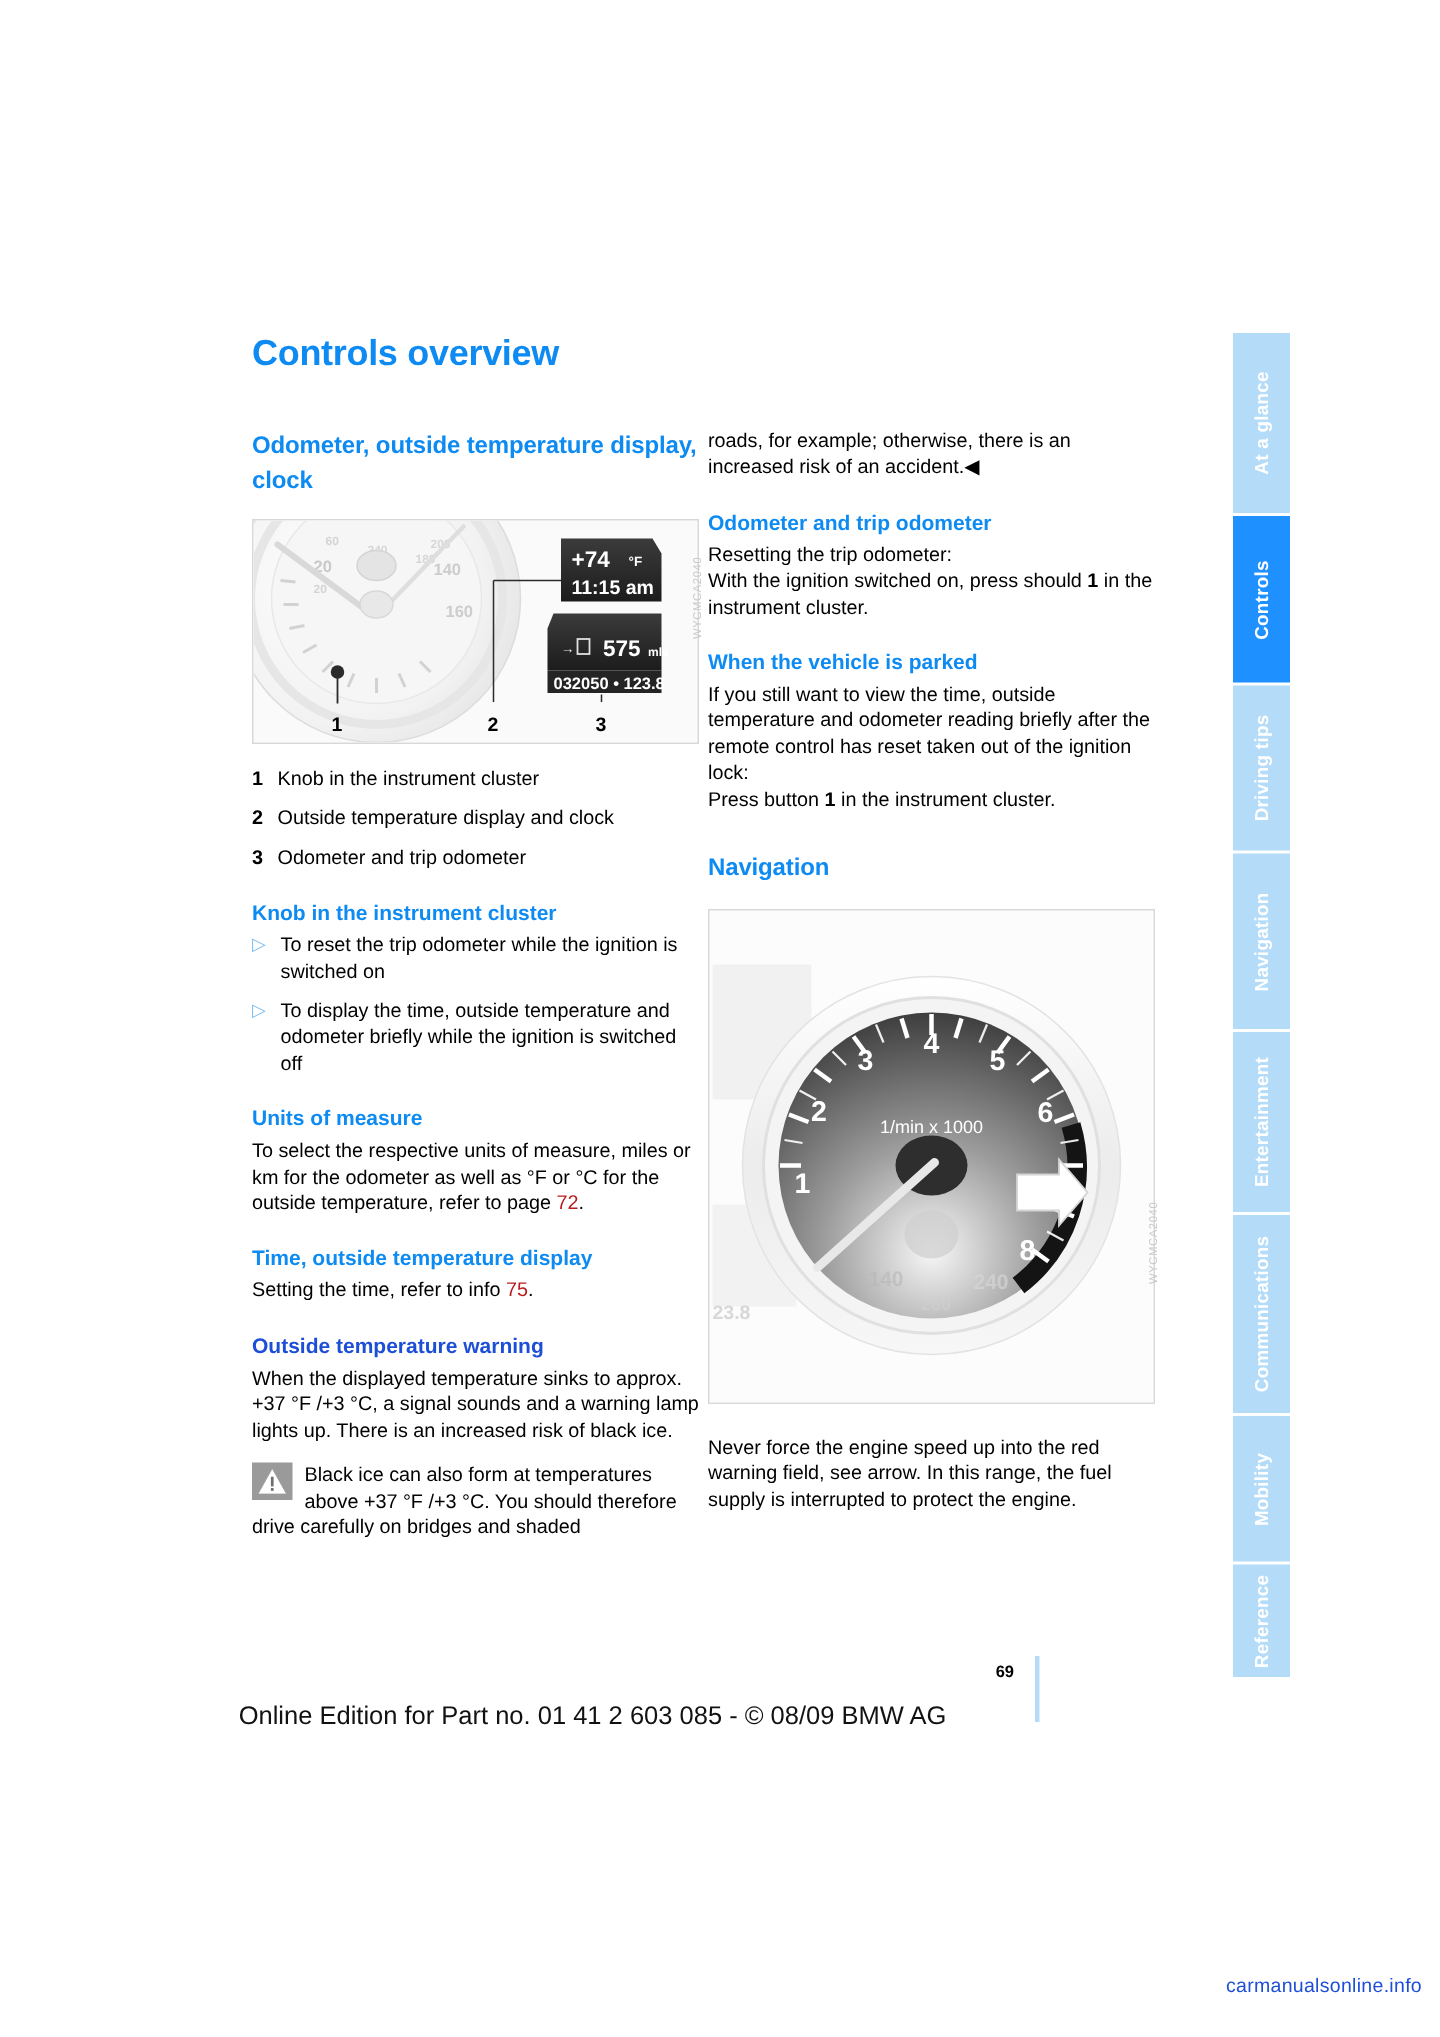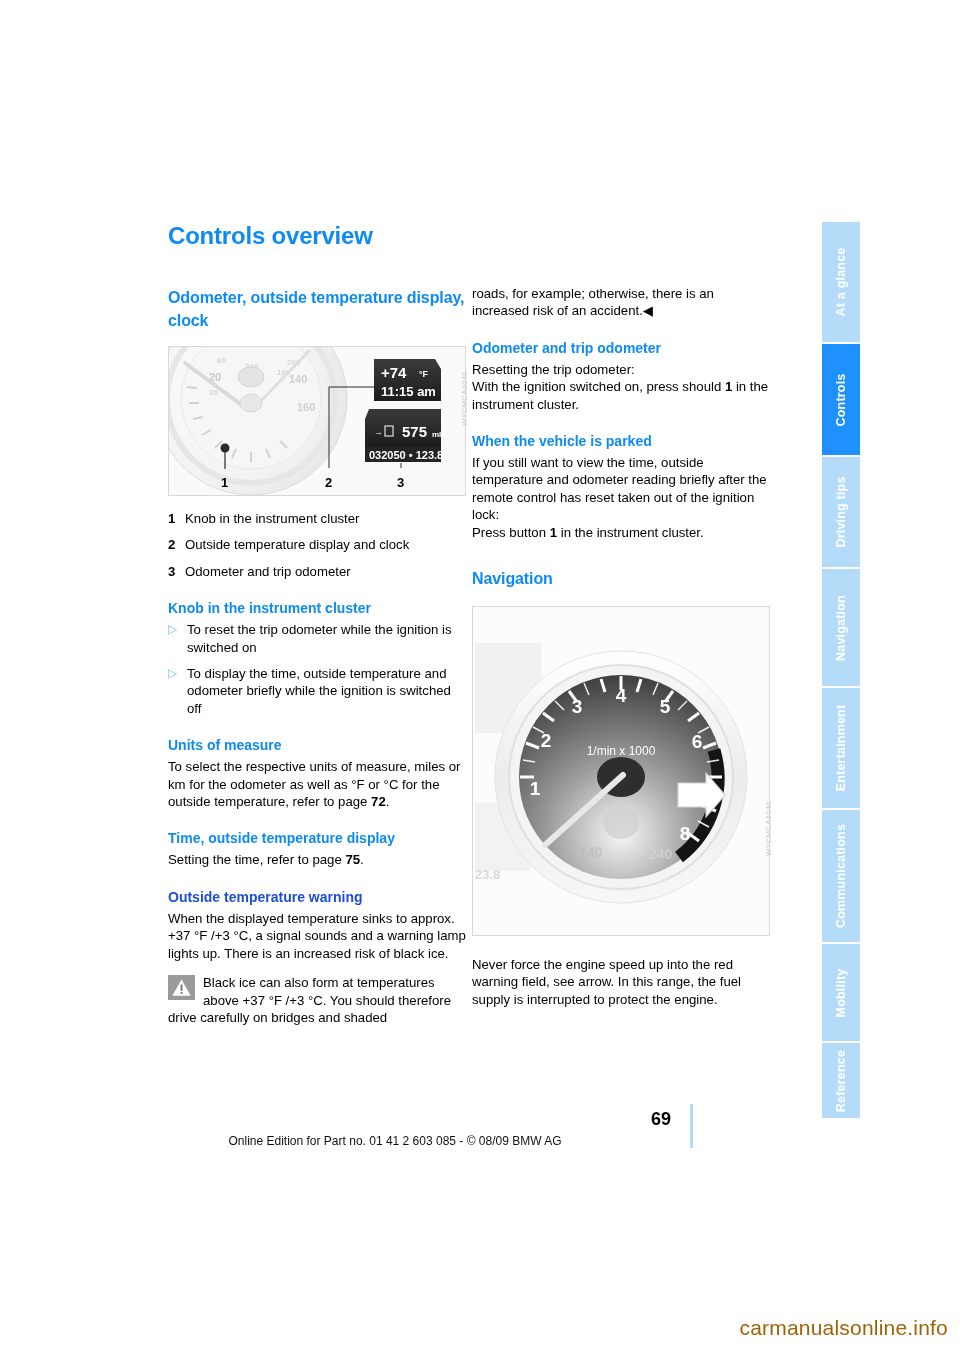--- a/index.html
+++ b/index.html
@@ -69,21 +69,21 @@
   }
   h3.sub.light { color: #1d4ed8; }
 
   p.body {
     font-size: 13.2px;
     line-height: 17.4px;
     color: #000000;
     margin-bottom: 10px;
   }
   p.body.tight { margin-bottom: 0; }
-  .pref { color: #000000; font-weight: bold; }
+  .pref { color: #b91c1c; }
   .bold { font-weight: bold; }
 
   
   .legend { margin-top: 14px; }
   .legend-row {
     display: flex;
     font-size: 13.2px;
     line-height: 17.4px;
     margin-bottom: 9px;
   }
@@ -149,47 +149,47 @@
     border: 1px solid #d8d8d8;
     background: #fdfdfd;
     overflow: hidden;
     position: relative;
   }
 
   
   .page-num {
     position: absolute;
     left: 646px; top: 1109px;
-    font-size: 18px;
+    font-size: 11px;
     font-weight: bold;
     color: #000;
-    text-align: center;
+    text-align: right;
     width: 30px;
   }
   .footer-line {
     position: absolute;
     left: 0; top: 1134px;
     width: 790px;
     text-align: center;
-    font-size: 12px;
+    font-size: 17px;
     color: #111;
   }
   .footer-rule {
     position: absolute;
     left: 690px; top: 1104px;
     width: 3px; height: 44px;
     background: #b4dcf8;
   }
   .watermark {
     position: absolute;
     left: 0; top: 1316px;
     width: 948px;
     text-align: right;
-    font-size: 21px;
-    color: #a16207;
+    font-size: 13px;
+    color: #1d4ed8;
     letter-spacing: 0.2px;
   }
 
   .dim-text { font-size: 13.2px; line-height: 17.4px; }
 </style>
 </head>
 <body>
 
 <div class="page">
 
@@ -323,21 +323,21 @@
     </div>
     <div class="bullet-row">
       <span class="bullet-mark">▷</span>
       <span>To display the time, outside temperature and odometer briefly while the ignition is switched off</span>
     </div>
 
     <h3 class="sub">Units of measure</h3>
     <p class="body"><span>To select the respective units of measure, miles or km for the odometer as well as °F or °C for the outside temperature, refer to page </span><span class="pref">72</span><span>.</span></p>
 
     <h3 class="sub">Time, outside temperature display</h3>
-    <p class="body"><span>Setting the time, refer to page </span><span class="pref">75</span><span>.</span></p>
+    <p class="body"><span>Setting the time, refer to info </span><span class="pref">75</span><span>.</span></p>
 
     <h3 class="sub light">Outside temperature warning</h3>
     <p class="body tight">When the displayed temperature sinks to approx. +37 °F /+3 °C, a signal sounds and a warning lamp lights up. There is an increased risk of black ice.</p>
 
     <div class="warn-block">
       <span class="warn-icon">
         <svg width="21" height="21" viewBox="0 0 21 21">
           <polygon points="10.5,2 20,19 1,19" fill="#ffffff" stroke="#9a9a9a" stroke-width="0.5"></polygon>
           <rect x="9.6" y="7.5" width="1.8" height="6.4" fill="#6f6f6f"></rect>
           <rect x="9.6" y="15" width="1.8" height="1.9" fill="#6f6f6f"></rect>

